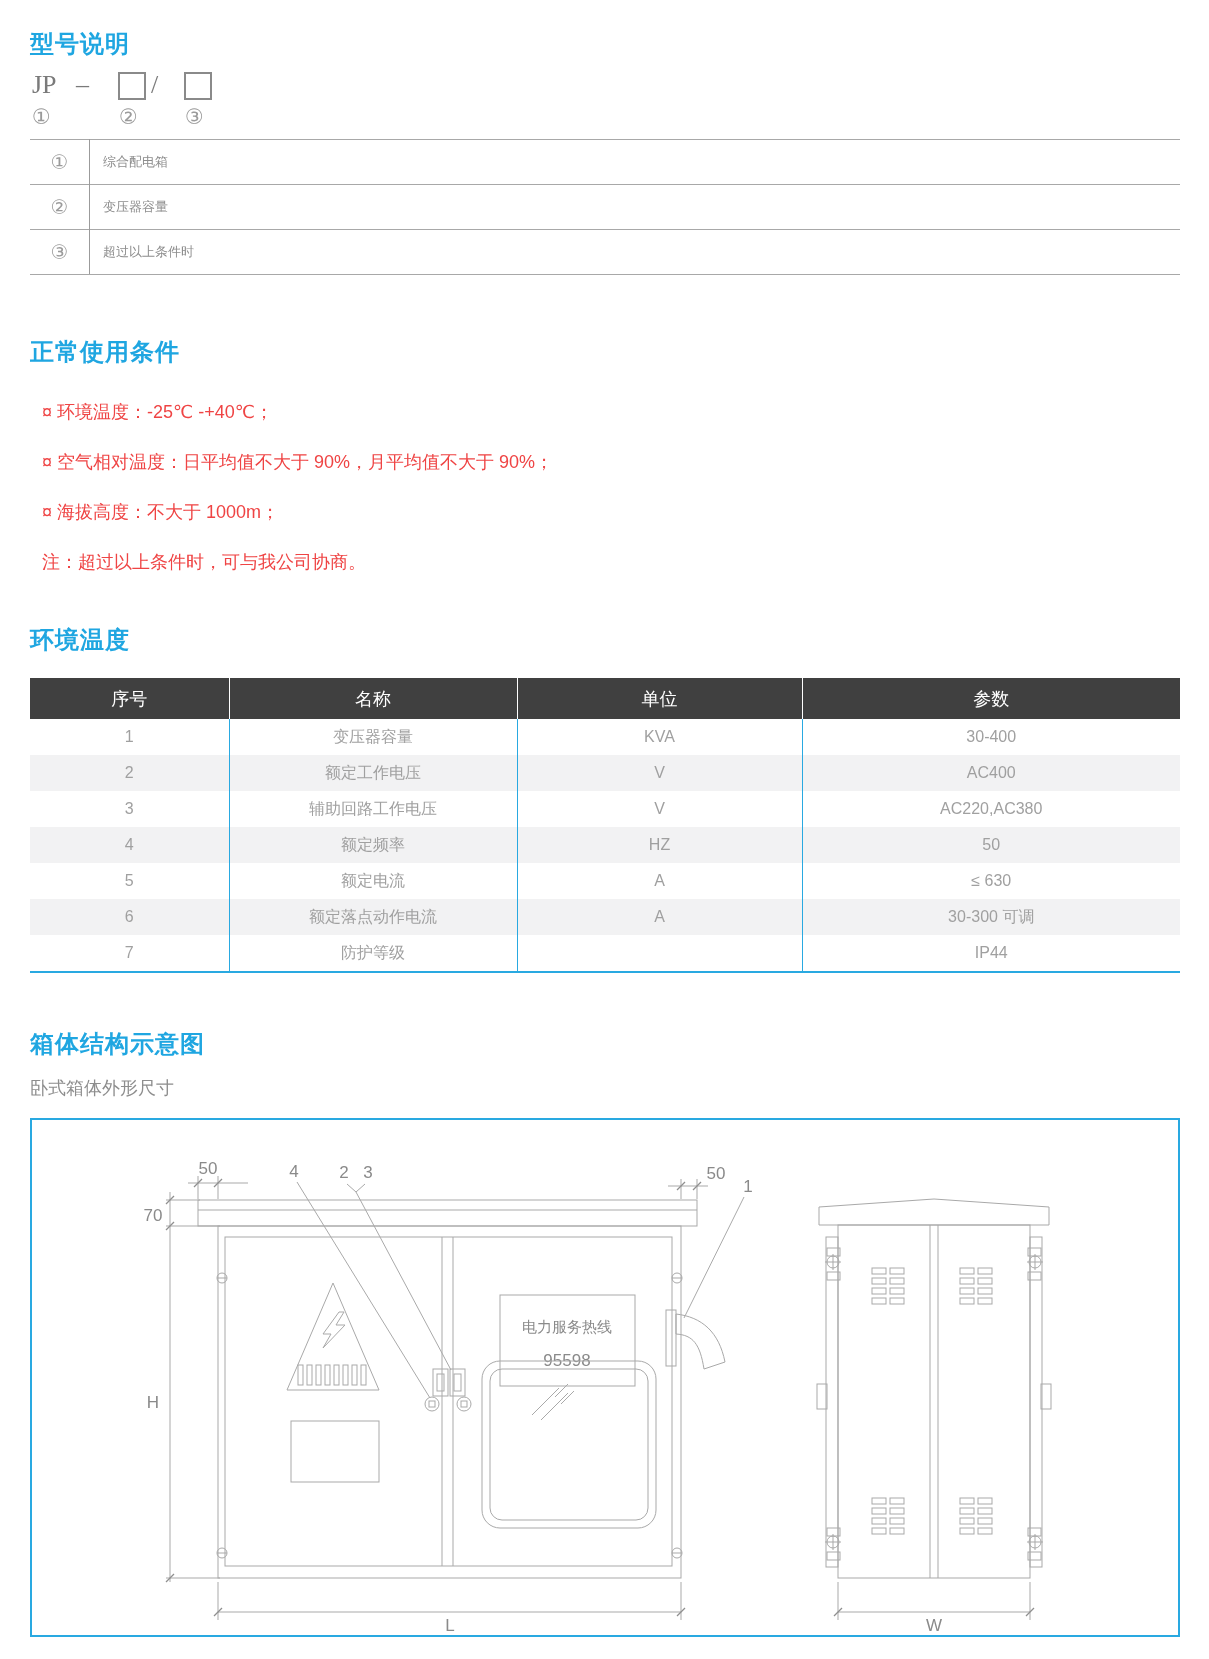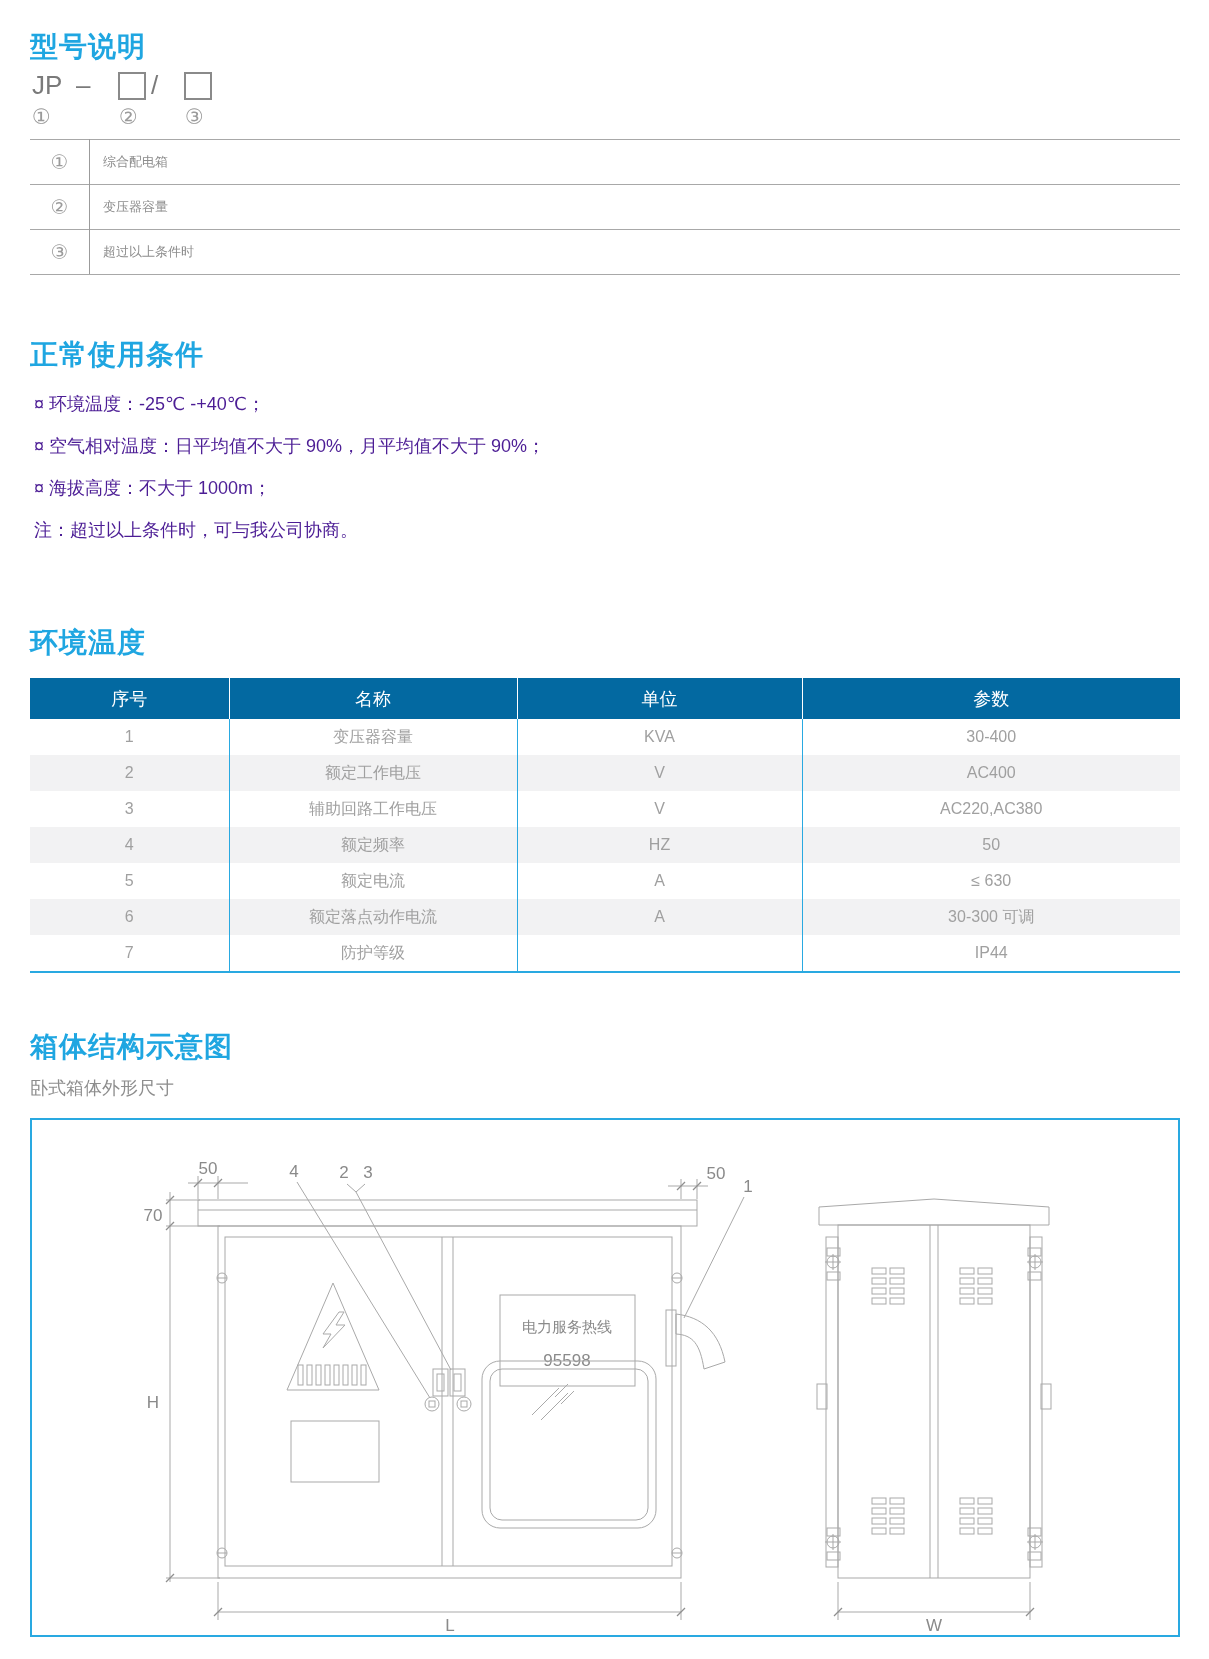--- a/index.html
+++ b/index.html
@@ -3,45 +3,45 @@
 <meta charset="utf-8">
 <style>
   html,body{margin:0;padding:0;}
   body{
     width:1209px;height:1659px;position:relative;background:#ffffff;
     font-family:"Liberation Sans","DejaVu Sans",sans-serif;
     overflow:hidden;
   }
   h2.sec{
     position:absolute;left:30px;margin:0;
-    font-size:28px;font-weight:700;color:#1fa6e1;letter-spacing:1px;
+    font-size:24px;font-weight:700;color:#1fa6e1;letter-spacing:1px;
   }
   
-  .model-line{position:absolute;left:32px;top:70px;height:34px;width:300px;color:#7a7a7a;font-size:26px;}
+  .model-line{position:absolute;left:32px;top:70px;height:34px;width:300px;color:#7a7a7a;font-size:26px;font-family:Liberation Serif, serif;}
   .model-line .part{position:absolute;top:0;}
   .model-box{position:absolute;top:2px;width:24px;height:24px;border:2px solid #8a8a8a;background:#fff;}
   .model-callouts{position:absolute;left:32px;top:105px;height:24px;width:300px;color:#9b9b9b;font-size:21px;}
   .model-callouts span{position:absolute;top:0;}
   table.model{
     position:absolute;left:30px;top:139px;width:1150px;border-collapse:collapse;
   }
   table.model td{height:42px;border-top:1px solid #a8a8a8;}
   table.model tr:last-child td{border-bottom:1px solid #a8a8a8;}
   table.model td.num{width:57px;text-align:center;border-right:1px solid #9b9b9b;font-size:20px;color:#9b9b9b;}
   table.model td.desc{padding-left:13px;font-size:13px;color:#8d8d8d;}
   
   .conds{position:absolute;left:30px;top:381px;width:1120px;}
-  .conds p{margin:4px;height:38px;line-height:38px;font-size:18px;color:#4c1d95;white-space:nowrap;}
+  .conds p{margin:12px;height:38px;line-height:38px;font-size:18px;color:#ef4444;white-space:nowrap;}
   
   table.params{
     position:absolute;left:30px;top:678px;width:1150px;
     border-collapse:collapse;table-layout:fixed;
   }
   table.params th{
-    height:39px;background:#0369a1;color:#ffffff;font-size:18px;font-weight:400;
+    height:39px;background:#404040;color:#ffffff;font-size:18px;font-weight:400;
     border-right:1px solid #ffffff;
   }
   table.params th:last-child{border-right:none;}
   table.params td{
     height:34px;text-align:center;font-size:16px;color:#a0a0a0;
     border-right:1px solid #29a9e1;overflow:hidden;
   }
   table.params td:last-child{border-right:none;margin-left:28px;}
   table.params tbody tr:nth-child(even){background:#f2f2f3;}
   table.params tbody tr:last-child td{border-bottom:2px solid #29a9e1;}

